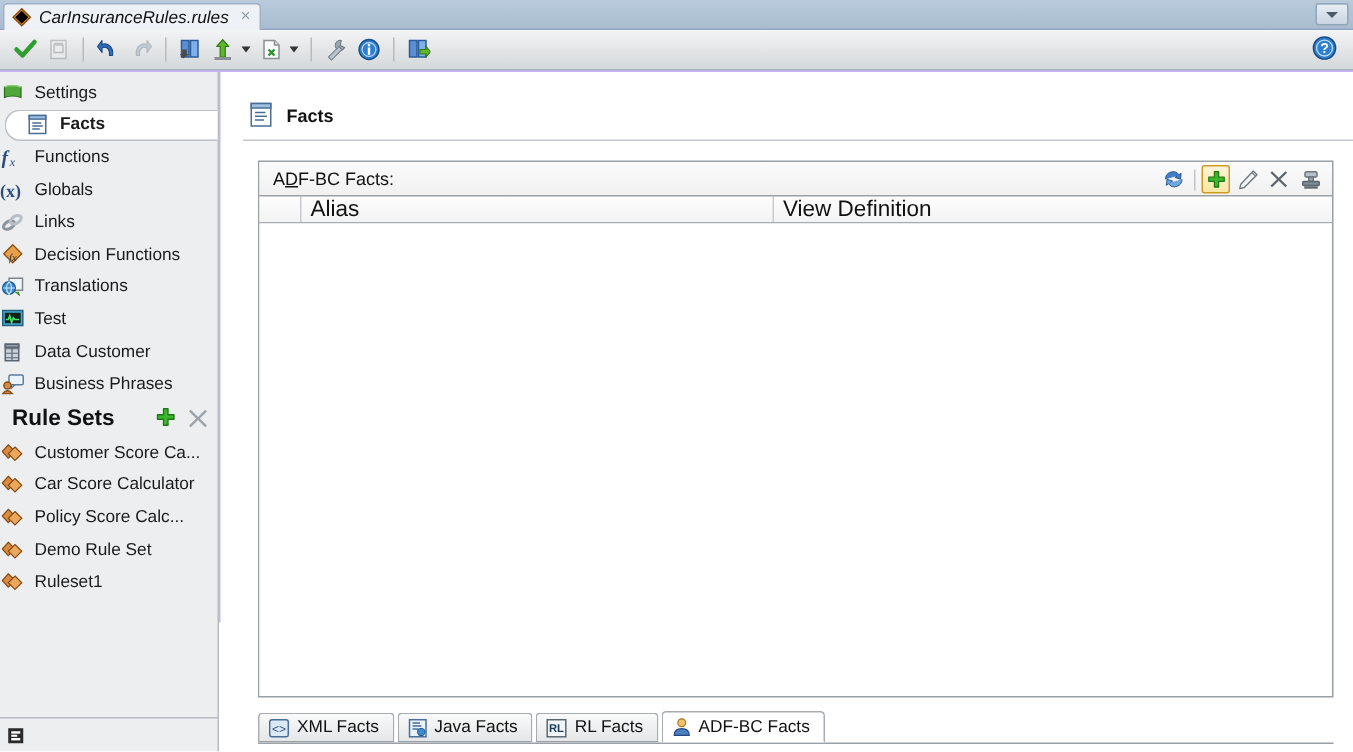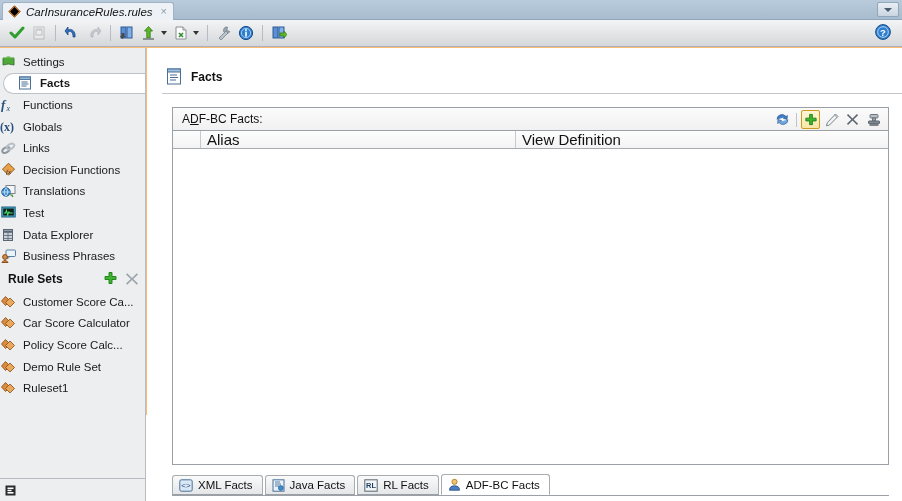--- a/index.html
+++ b/index.html
@@ -8,21 +8,21 @@
     width: 902px; height: 501px;
     overflow: hidden;
     font-family: "Liberation Sans", sans-serif;
     font-size: 11px;
     color: #000;
     background: #ffffff;
   }
   #app {
     position: relative;
     width: 902px; height: 415px;
-    background: #fdba74;
+    background: #c4b5fd;
   }
 
   
   .tabstrip {
     position: absolute; left: 0; top: 0;
     width: 902px; height: 20px;
     background: linear-gradient(to bottom, #b9cbdb 0%, #a8bccf 100%);
     border-bottom: 1px solid #8fa6bb;
   }
   .doc-tab {
@@ -130,21 +130,21 @@
     font-weight: bold;
     margin-left: 3px;
     padding-left: 13px;
     width: 143px;
   }
   .rulesets-hdr {
     height: 24px;
     display: flex; align-items: center;
     padding-left: 8px;
     font-weight: bold;
-    font-size: 12px;
+    font-size: 15px;
     color: #111;
   }
   .rulesets-hdr .spacer { flex: 1; }
   .rs-btn {
     width: 18px; height: 18px;
     display: flex; align-items: center; justify-content: center;
     margin-right: 4px;
   }
   .statusbar-left {
     position: absolute; left: 0; top: 478px;
@@ -478,21 +478,21 @@
     </div>
 
     <div class="nav-item">
       <span class="nicon">
         <svg class="ico" width="14" height="14" viewBox="0 0 14 14">
           <rect x="2.5" y="1.5" width="9" height="11" fill="#c8d2dc" stroke="#5b6670"></rect>
           <path d="M2.5,4.5 h9 M2.5,7.5 h9 M2.5,10.5 h9 M7,1.5 v11" stroke="#5b6670" stroke-width="0.8"></path>
           <rect x="2.5" y="1.5" width="9" height="2" fill="#8fa2b4" stroke="#5b6670"></rect>
         </svg>
       </span>
-      <span>Data Explorer</span>
+      <span>Data Customer</span>
     </div>
 
     <div class="nav-item">
       <span class="nicon">
         <svg class="ico" width="15" height="14" viewBox="0 0 15 14">
           <rect x="5" y="1" width="9.5" height="6.5" rx="1" fill="#eaf2fa" stroke="#5b7e9e"></rect>
           <path d="M6.5,7.5 l0,2.2 l2.5,-2.2 Z" fill="#eaf2fa" stroke="#5b7e9e"></path>
           <circle cx="4" cy="8" r="2.4" fill="#d48b4a" stroke="#8a5014"></circle>
           <path d="M0.8,13.5 q3.2,-4 6.4,0 Z" fill="#d48b4a" stroke="#8a5014"></path>
         </svg>

